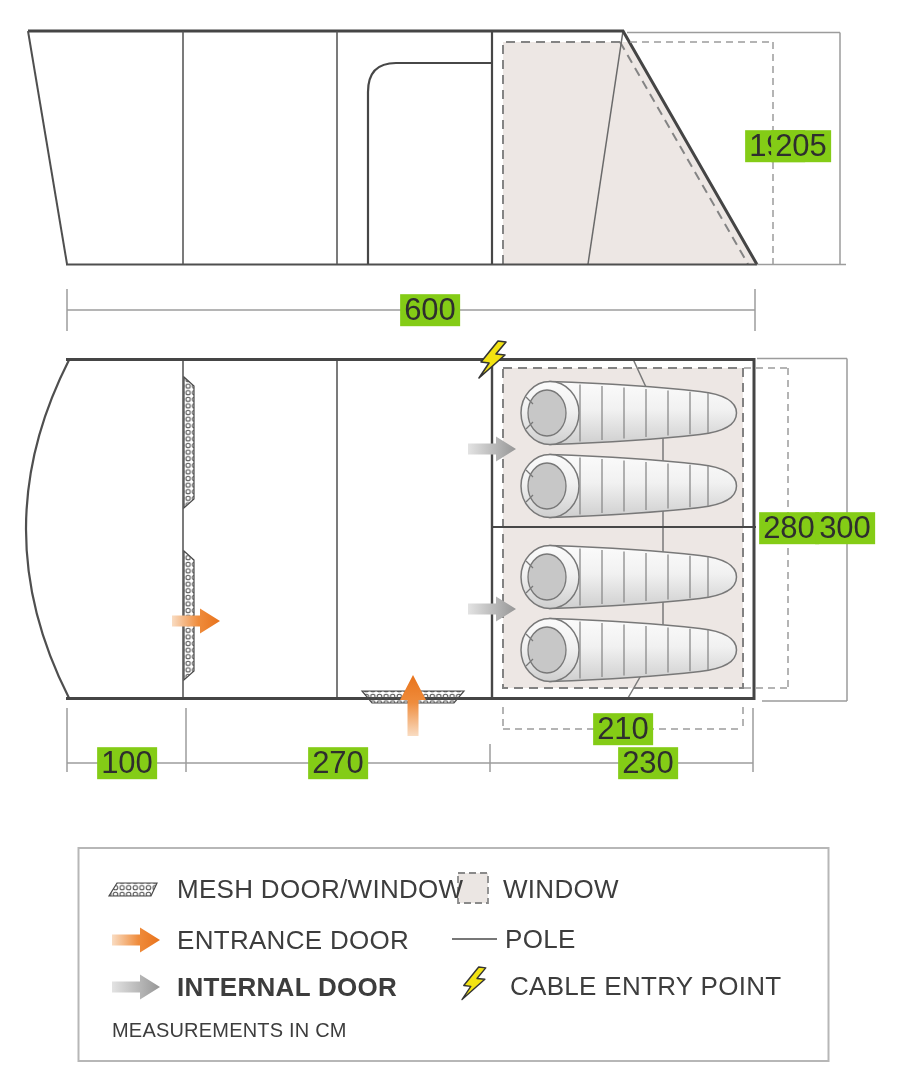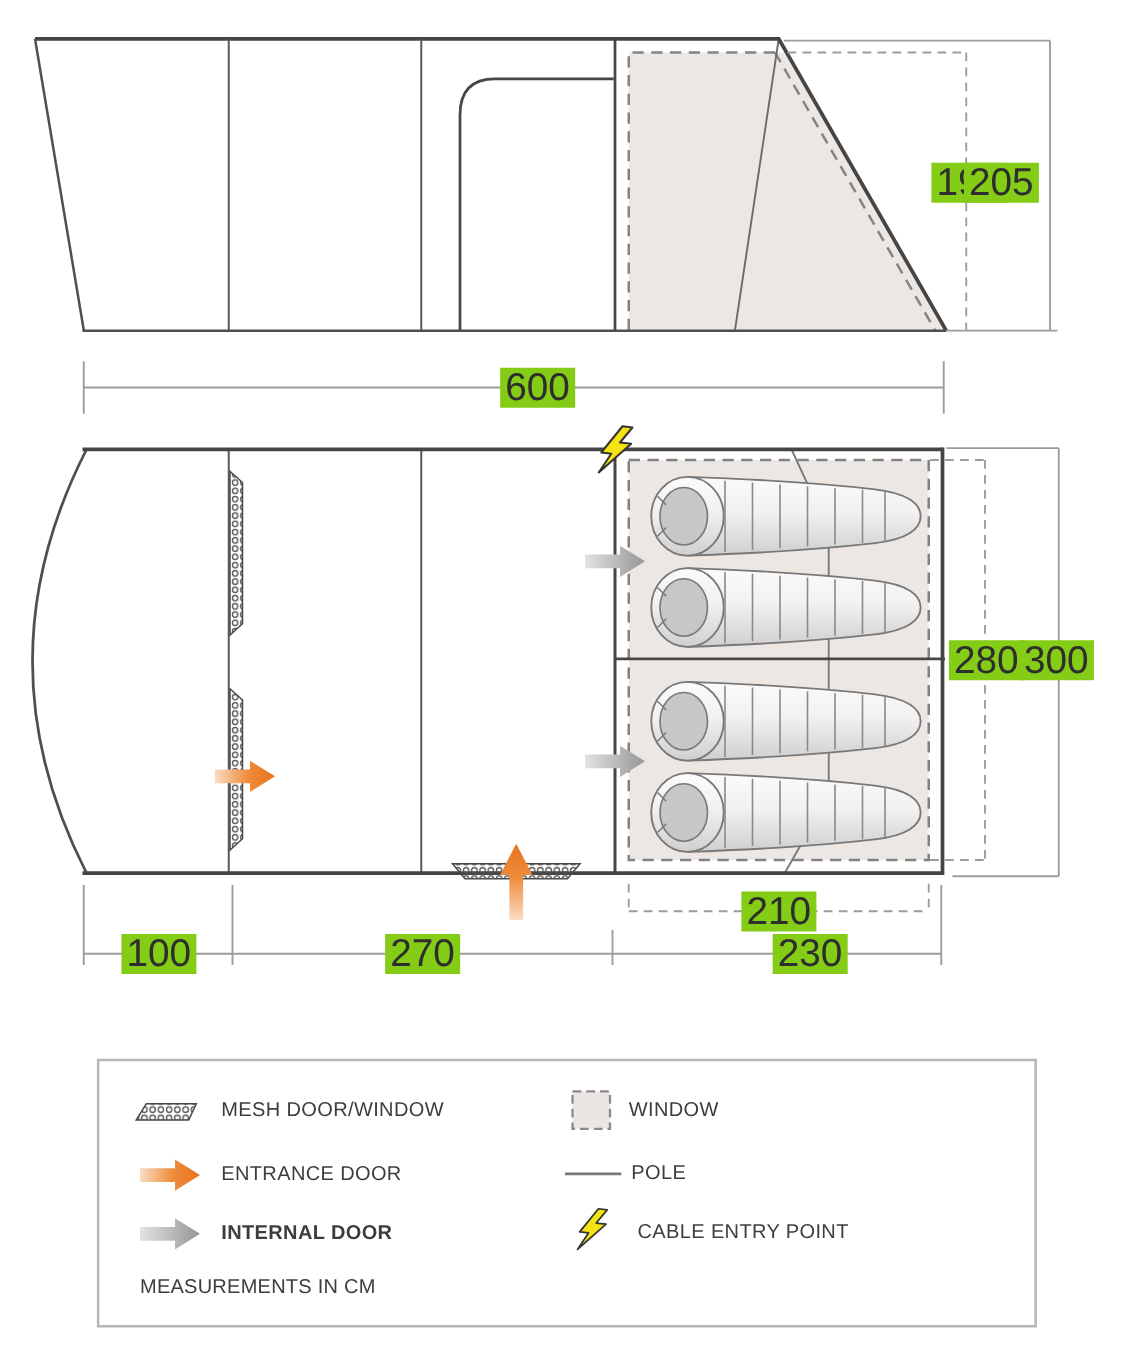--- a/index.html
+++ b/index.html
@@ -1,23 +1,23 @@
 <!DOCTYPE html>
 <html><head>
 <meta charset="utf-8">
 <style>
   html,body{margin:0;padding:0;background:#ffffff;}
   .canvas{position:relative;width:900px;height:1086px;background:#ffffff;
           font-family:"Liberation Sans",sans-serif;overflow:hidden;}
   .canvas svg{position:absolute;left:0;top:0;}
   .dim{position:absolute;transform:translate(-50%,-50%);font-size:31px;color:#2e2e2e;
        background:#84cc16;padding:0 4px;line-height:1.02;white-space:nowrap;}
-  .lg{position:absolute;transform:translateY(-50%);font-size:16px;color:#3d3d3d;
+  .lg{position:absolute;transform:translateY(-50%);font-size:26px;color:#3d3d3d;
       letter-spacing:.3px;white-space:nowrap;}
-  .lg.note{font-size:16px;letter-spacing:.2px;}
+  .lg.note{font-size:20px;letter-spacing:.2px;}
 </style>
 </head>
 <body>
 
 <div class="canvas">
 
 <svg width="900" height="1086" viewBox="0 0 900 1086">
   <defs>
     <linearGradient id="gradO" x1="0" y1="0" x2="1" y2="0">
       <stop offset="0" stop-color="#F9DCC2"></stop>

